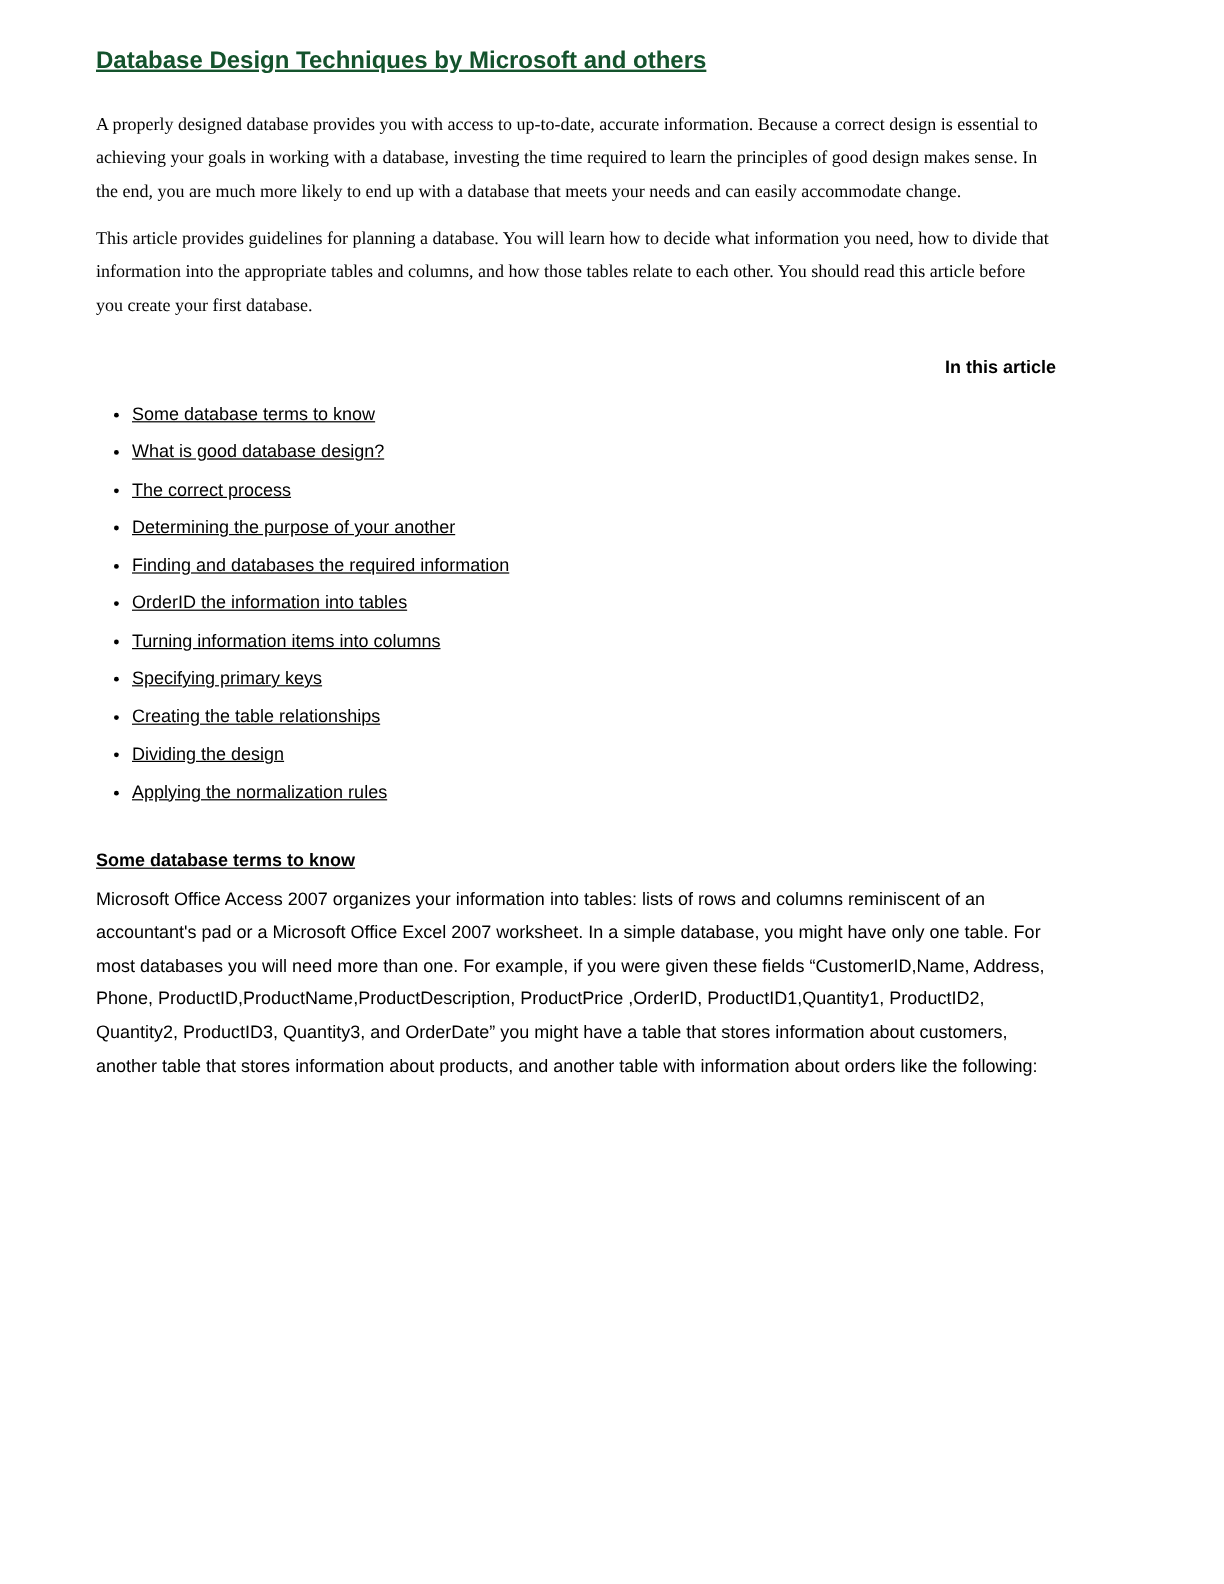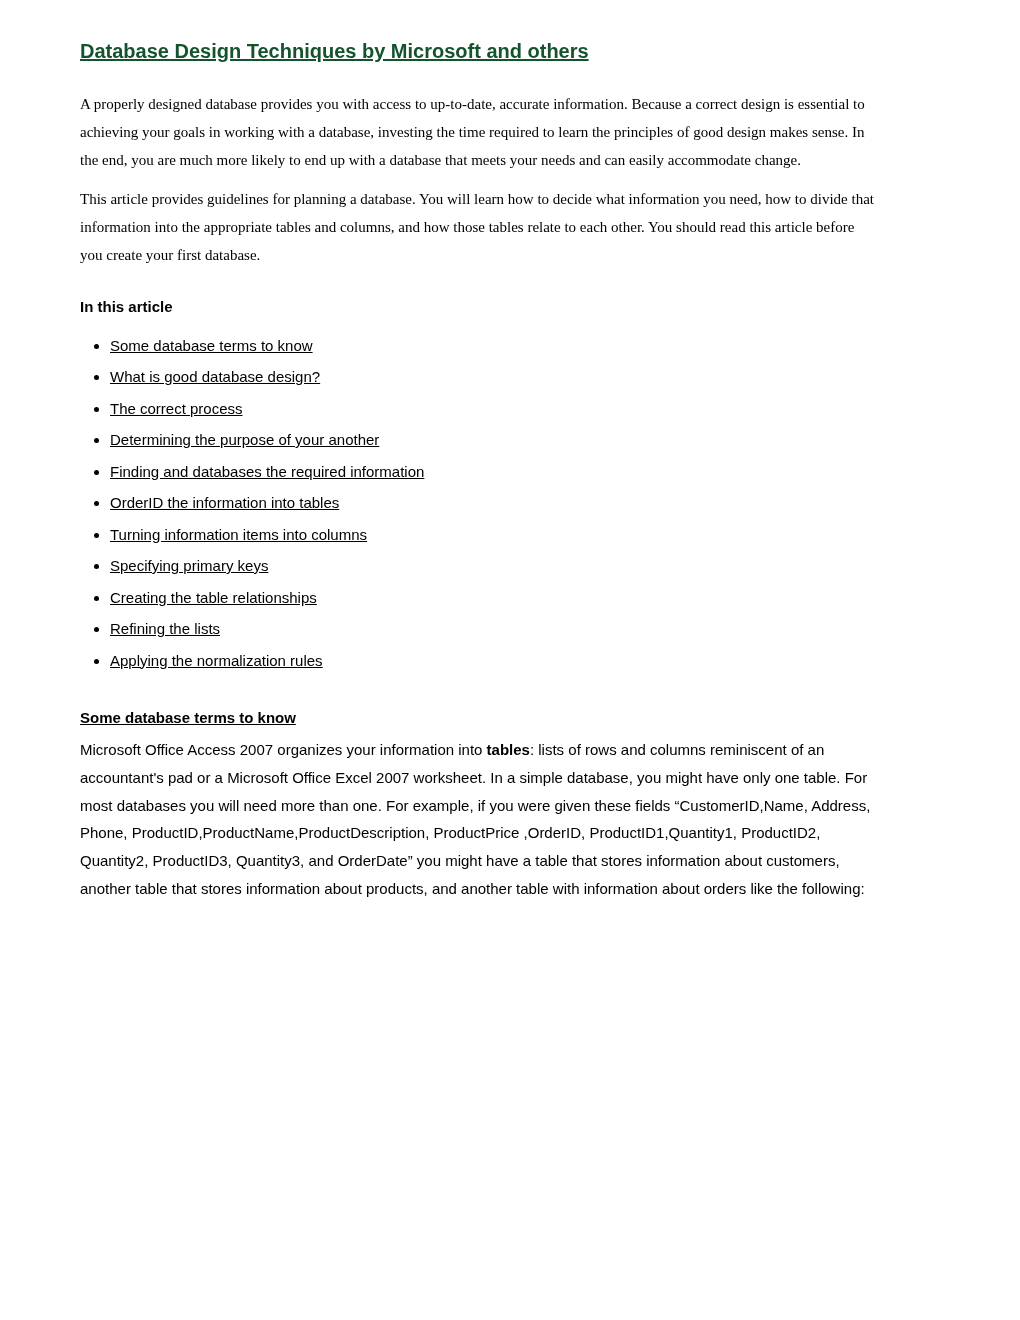--- a/index.html
+++ b/index.html
@@ -35,20 +35,21 @@
       margin-bottom: 12px;
       color: #000;
       font-family: Liberation Serif, serif;
     }
 
     .in-this-article-heading {
       font-size: 15px;
       font-weight: bold;
       margin-top: 28px;
       margin-bottom: 18px;
+      text-align: right;
     }
 
     .toc-list {
       list-style-type: disc;
       padding-left: 30px;
       margin-bottom: 30px;
     }
 
     .toc-list li {
       margin-bottom: 6px;
@@ -67,21 +68,21 @@
       margin-top: 36px;
       margin-bottom: 10px;
     }
 
     .section-body {
       line-height: 1.85;
       color: #000;
     }
 
     .section-body b {
-      font-weight: bold;
+      font-weight: normal;
     }
   </style>
 </head>
 <body>
 
 <div class="page-container">
 
   <h1 class="page-title">Database Design Techniques by Microsoft and others</h1>
 
   <p class="intro-paragraph">A properly designed database provides you with access to up-to-date, accurate information. Because a correct design is essential to achieving your goals in working with a database, investing the time required to learn the principles of good design makes sense. In the end, you are much more likely to end up with a database that meets your needs and can easily accommodate change.</p>
@@ -112,21 +113,21 @@
     <li>
       <a href="#columns">Turning information items into columns</a>
     </li>
     <li>
       <a href="#primary-keys">Specifying primary keys</a>
     </li>
     <li>
       <a href="#relationships">Creating the table relationships</a>
     </li>
     <li>
-      <a href="#refining">Refining the lists</a>
+      <a href="#refining">Dividing the design</a>
     </li>
     <li>
       <a href="#normalization">Applying the normalization rules</a>
     </li>
   </ul>
 
   <div id="terms">
     <div class="section-heading">Some database terms to know</div>
     <p class="section-body">
       <span>Microsoft Office Access 2007 organizes your information into </span><b>tables</b><span>: lists of rows and columns reminiscent of an accountant's pad or a Microsoft Office Excel 2007 worksheet. In a simple database, you might have only one table. For most databases you will need more than one. For example, if you were given these fields “CustomerID,Name, Address, Phone, ProductID,ProductName,ProductDescription, ProductPrice ,OrderID, ProductID1,Quantity1, ProductID2, Quantity2, ProductID3, Quantity3, and OrderDate”</span><span> you might have a table that stores information about customers, another table that stores information about products, and another table with information about orders like the following:</span>

